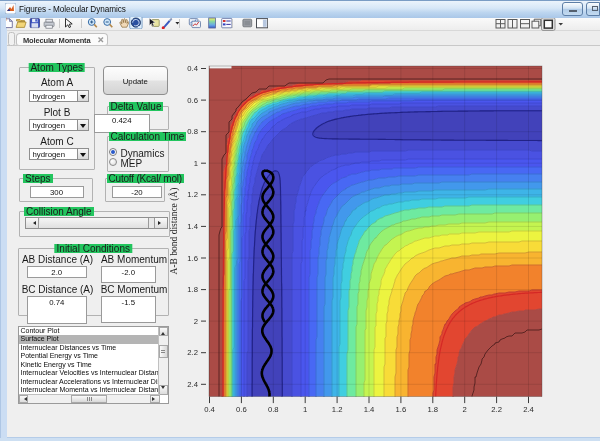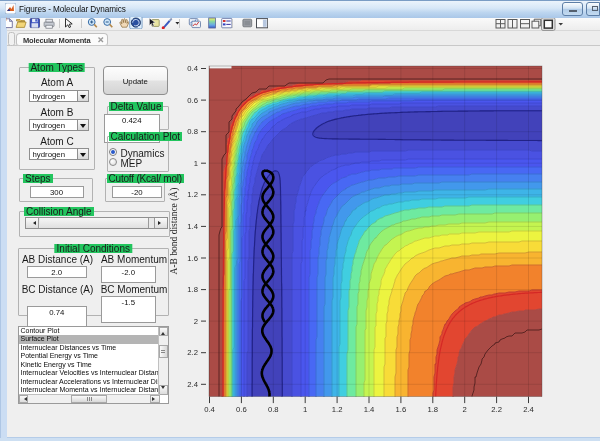--- a/index.html
+++ b/index.html
@@ -141,40 +141,40 @@
   </svg>
 
 <div class="grp" style="left:19px;top:67px;width:75.5px;height:102.5px">
     <span class="leg" style="left:50%;transform:translateX(-50%)">Atom Types</span>
   </div>
 <div class="lbl" style="left:57px;top:77px;transform:translateX(-50%)">Atom A</div>
 <div class="combo" style="left:28.5px;top:89.5px;width:60px;height:12.5px">
     <span style="position:absolute;left:3px;top:1px;line-height:10px">hydrogen</span>
     <span class="cbtn"></span>
   </div>
-<div class="lbl" style="left:57px;top:106.5px;transform:translateX(-50%)">Atom B</div>
+<div class="lbl" style="left:57px;top:106.5px;transform:translateX(-50%)">Plot B</div>
 <div class="combo" style="left:28.5px;top:118.5px;width:60px;height:12.5px">
     <span style="position:absolute;left:3px;top:1px;line-height:10px">hydrogen</span>
     <span class="cbtn"></span>
   </div>
 <div class="lbl" style="left:57px;top:135.5px;transform:translateX(-50%)">Atom C</div>
 <div class="combo" style="left:28.5px;top:147.5px;width:60px;height:12.5px">
     <span style="position:absolute;left:3px;top:1px;line-height:10px">hydrogen</span>
     <span class="cbtn"></span>
   </div>
 
 <div class="abs" style="left:103px;top:65.5px;width:64.5px;height:29.5px;border:1px solid #8e8e8e;border-radius:4px;background:linear-gradient(#fdfdfd 0%,#f2f2f2 48%,#e2e2e2 52%,#d4d4d4 100%);font-size:7.8px;color:#111;text-align:center;line-height:29px">Update</div>
 
 <div class="grp" style="left:106.5px;top:106px;width:62.5px;height:23.5px">
     <span class="leg" style="left:1px">Delta Value</span>
   </div>
-<div class="fld" style="left:104px;top:113.5px;width:55.5px;height:29px">0.424</div>
+<div class="fld" style="left:94px;top:113.5px;width:55.5px;height:19px">0.424</div>
 
 <div class="grp" style="left:106.5px;top:136px;width:62.5px;height:36px">
-    <span class="leg" style="left:1px">Calculation Plot</span>
+    <span class="leg" style="left:1px">Calculation Time</span>
   </div>
 <div class="abs" style="left:109px;top:147.5px;width:8px;height:8px;border-radius:50%;background:#fff;border:1px solid #7a7a7a"></div>
 <div class="abs" style="left:111px;top:149.5px;width:4px;height:4px;border-radius:50%;background:#2858c8"></div>
 <div class="lbl" style="left:120.5px;top:148px">Dynamics</div>
 <div class="abs" style="left:109px;top:157.5px;width:8px;height:8px;border-radius:50%;background:radial-gradient(circle at 35% 35%,#fff,#d8d8d8);border:1px solid #8a8a8a"></div>
 <div class="lbl" style="left:120.5px;top:158px">MEP</div>
 
 <div class="grp" style="left:19px;top:178px;width:74px;height:23.5px">
     <span class="leg" style="left:3px">Steps</span>
   </div>
@@ -198,21 +198,21 @@
 
 <div class="grp" style="left:18px;top:248px;width:150.5px;height:68px">
     <span class="leg" style="left:50%;transform:translateX(-50%)">Initial Conditions</span>
   </div>
 <div class="lbl" style="left:57.5px;top:253.5px;transform:translateX(-50%)">AB Distance (A)</div>
 <div class="lbl" style="left:134px;top:253.5px;transform:translateX(-50%)">AB Momentum</div>
 <div class="fld" style="left:26.5px;top:266px;width:60.5px;height:11.5px">2.0</div>
 <div class="fld" style="left:100.5px;top:266px;width:55.5px;height:17px">-2.0</div>
 <div class="lbl" style="left:57.5px;top:283.5px;transform:translateX(-50%)">BC Distance (A)</div>
 <div class="lbl" style="left:134px;top:283.5px;transform:translateX(-50%)">BC Momentum</div>
-<div class="fld" style="left:26.5px;top:306px;width:60.5px;height:22px">0.74</div>
+<div class="fld" style="left:26.5px;top:296px;width:60.5px;height:28px">0.74</div>
 <div class="fld" style="left:100.5px;top:295.5px;width:55.5px;height:27px">-1.5</div>
 
 <div class="abs" style="left:17.5px;top:325.5px;width:151.5px;height:78.5px;background:#fff;border:1px solid #9a9a9a;overflow:hidden">
   <div style="position:absolute;left:0;top:0.5px;width:140px;font-size:7px;color:#0a0a0a;line-height:8.45px;white-space:nowrap">
     <div style="padding-left:2px">Contour Plot</div>
     <div style="padding-left:2px;background:#b4b4b4">Surface Plot</div>
     <div style="padding-left:2px">Internuclear Distances vs Time</div>
     <div style="padding-left:2px">Potential Energy vs Time</div>
     <div style="padding-left:2px">Kinetic Energy vs Time</div>
     <div style="padding-left:2px">Internuclear Velocities vs Internuclear Distance</div>

